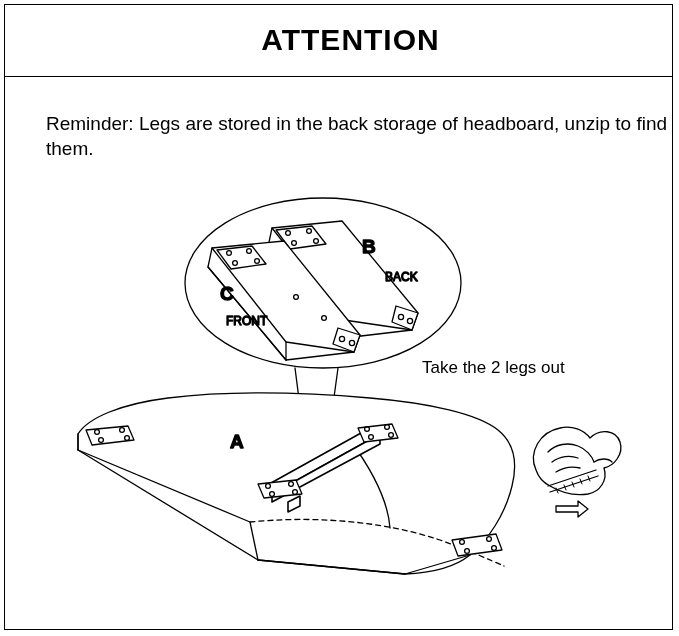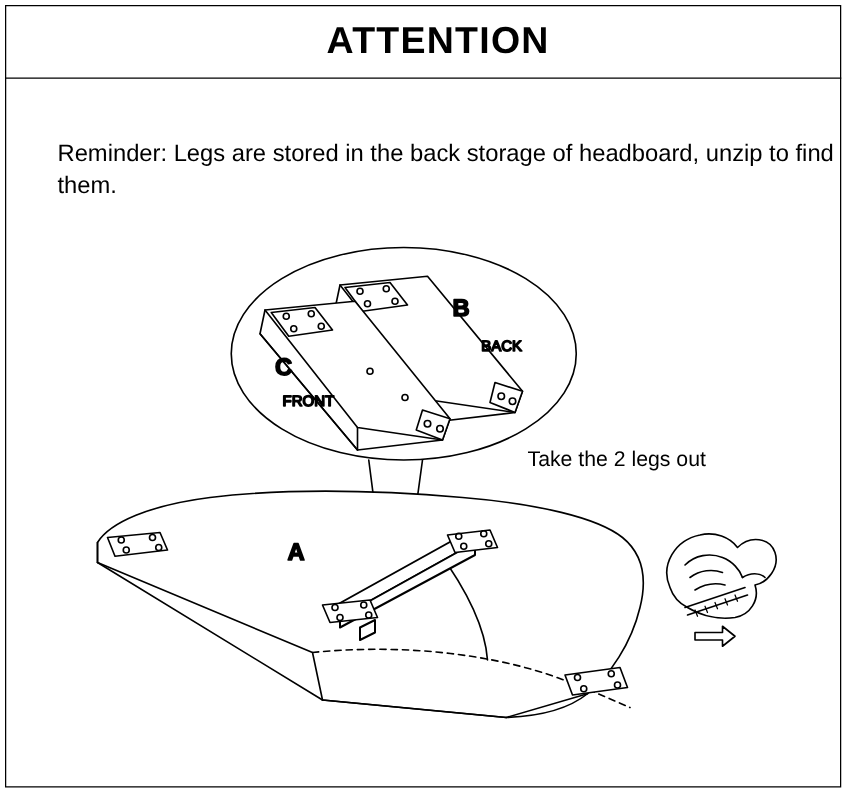--- a/index.html
+++ b/index.html
@@ -25,21 +25,21 @@
     width: 669px;
     height: 626px;
     border: 1.5px solid #000;
     box-sizing: border-box;
   }
   .title-bar {
     position: absolute;
     left: 4px;
     top: 4px;
     width: 669px;
-    height: 59px;
+    height: 73px;
     box-sizing: border-box;
     border-bottom: 1.5px solid #000;
     display: flex;
     align-items: center;
     justify-content: center;
     padding-left: 24px;
   }
   .title-text {
     font-size: 30px;
     font-weight: bold;

